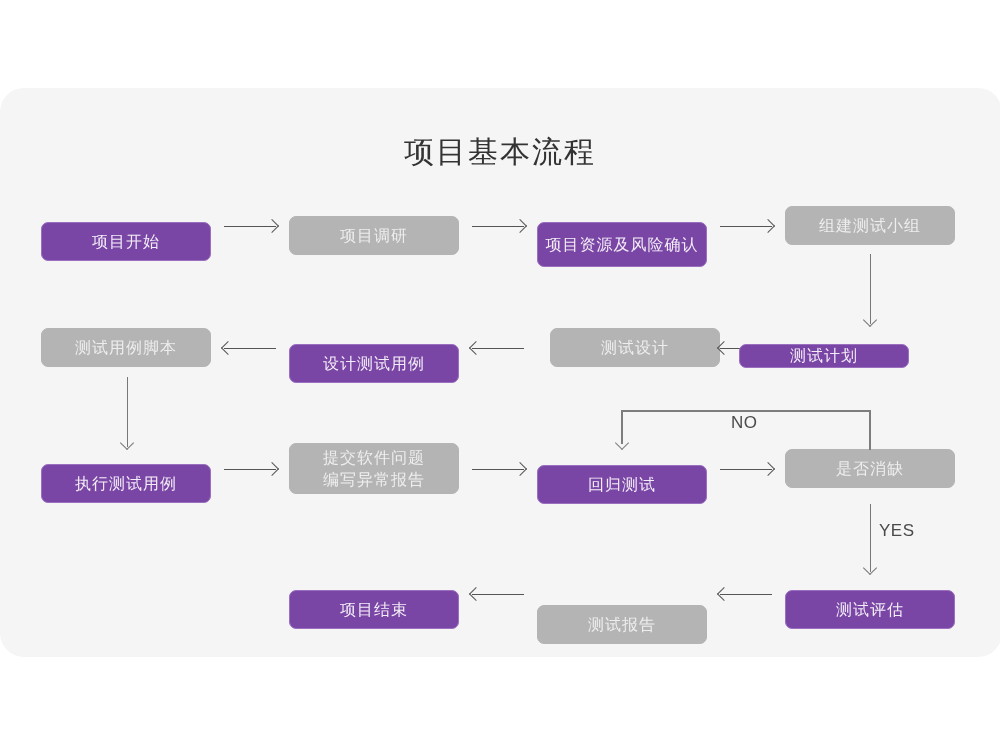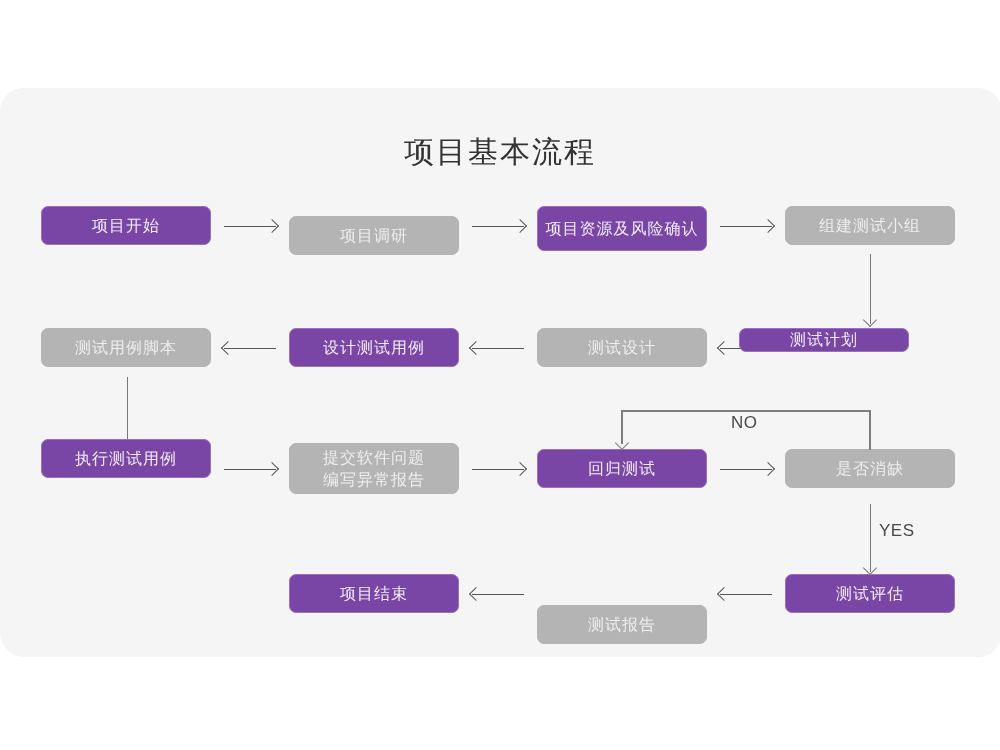--- a/index.html
+++ b/index.html
@@ -48,20 +48,21 @@
     text-align: center;
     font-size: 16px;
     line-height: 22px;
     letter-spacing: 1px;
     white-space: pre-line;
   }
   .node.purple {
     background: #7a46a5;
     border: 1.5px solid #9a6fc0;
     color: #f2ecf7;
+    margin-top: 16px;
   }
   .node.gray {
     background: #b4b4b4;
     border: 1.5px solid #b4b4b4;
     color: #eeeeee;
   }
 
   
   .arrow-h, .arrow-v {
     position: absolute;
@@ -174,35 +175,35 @@
   <span class="head"></span>
 </div>
 
 <div class="node purple" style="left:289px; top:328px; width:170px; height:39px;">设计测试用例</div>
 
 <div class="arrow-h left" style="left:472px; top:328px; width:52px; height:39px;">
   <span class="shaft"></span>
   <span class="head"></span>
 </div>
 
-<div class="node gray" style="left:537px; top:328px; width:170px; height:39px;">测试设计</div>
+<div class="node gray" style="left:550px; top:328px; width:170px; height:39px;">测试设计</div>
 
 <div class="arrow-h left" style="left:720px; top:328px; width:52px; height:39px;">
   <span class="shaft"></span>
   <span class="head"></span>
 </div>
 
 <div class="node purple" style="left:739px; top:328px; width:170px; height:24px;">测试计划</div>
 
 <div class="arrow-v" style="left:118px; top:377px; width:17px; height:70px;">
   <span class="shaft"></span>
   <span class="head"></span>
 </div>
 
-<div class="node purple" style="left:41px;  top:439px; width:170px; height:39px;">执行测试用例</div>
+<div class="node purple" style="left:41px;  top:448px; width:170px; height:39px;">执行测试用例</div>
 
 <div class="arrow-h right" style="left:224px; top:449px; width:52px; height:39px;">
   <span class="shaft"></span>
   <span class="head"></span>
 </div>
 
 <div class="node gray" style="left:289px; top:443px; width:170px; height:51px;">提交软件问题
 编写异常报告</div>
 
 <div class="arrow-h right" style="left:472px; top:449px; width:52px; height:39px;">

